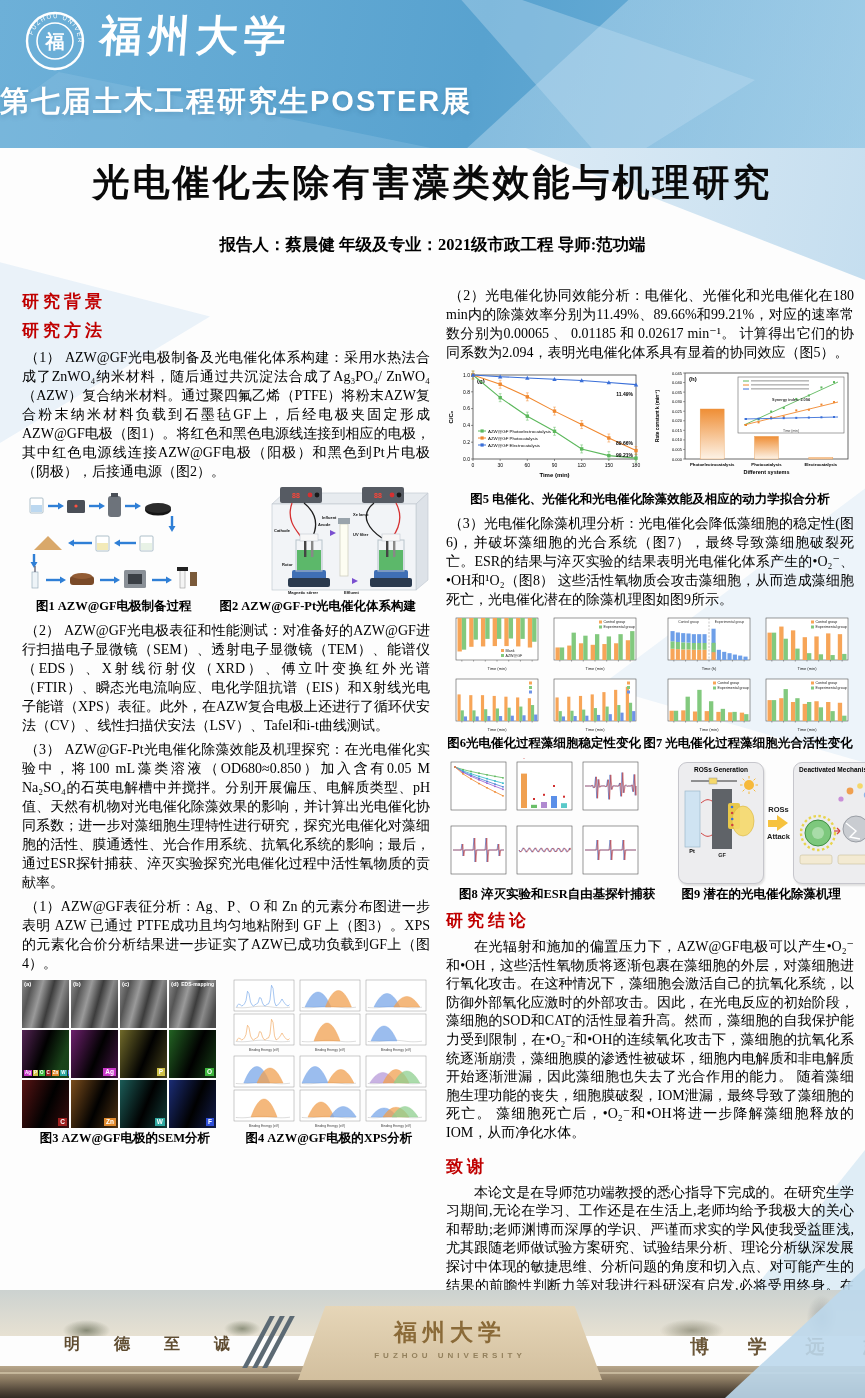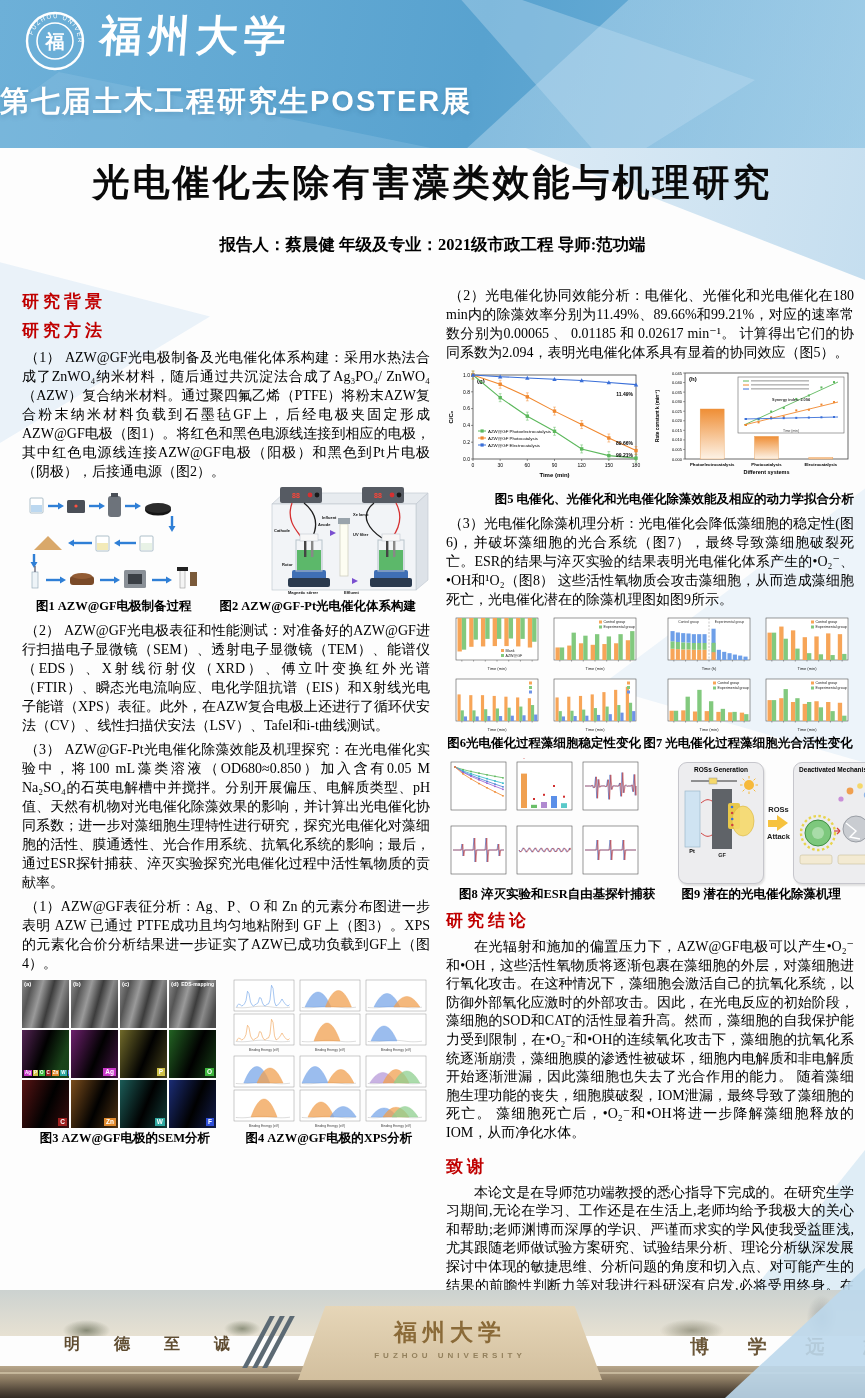--- a/index.html
+++ b/index.html
@@ -38,21 +38,21 @@
   .col{position:absolute;top:286px;width:408px;z-index:2;}
   .col-left{left:22px;}
   .col-right{left:446px;}
   h2.sec{color:#c00000;font-size:17px;font-weight:bold;letter-spacing:4px;margin:4px 0 6px 0;}
   p.para{font-size:14px;line-height:19px;text-align:justify;margin:0 0 5px 0;}
   .indent2{text-indent:2em;}
   .indent1{text-indent:0.2em;}
   
   .figrow{display:flex;justify-content:space-between;align-items:flex-end;margin:4px 0 0 0;position:relative;z-index:2;}
   .caprow{display:flex;justify-content:space-around;margin:2px 0 6px 0;}
-  .caption{font-size:12.5px;font-weight:bold;text-align:right;}
+  .caption{font-size:12.5px;font-weight:bold;text-align:center;}
   .cap-single{display:block;margin:2px auto 6px auto;}
   svg{display:block;}
   
   .semgrid{display:grid;grid-template-columns:repeat(4,47px);grid-auto-rows:48px;gap:2px;width:194px;}
   .semtile{position:relative;overflow:hidden;}
   .semletter{position:absolute;top:1px;left:2px;color:#fff;font:bold 6px "Liberation Sans",sans-serif;}
   .semextra{position:absolute;top:1px;right:2px;color:#fff;font:bold 5px "Liberation Sans",sans-serif;}
   .elchip{position:absolute;bottom:2px;right:2px;color:#fff;font:bold 6.5px "Liberation Sans",sans-serif;padding:0 2px;line-height:8px;}
   .chiprow{position:absolute;bottom:2px;left:2px;display:flex;gap:1px;}
   .chiprow b{color:#fff;font:bold 4.5px "Liberation Sans",sans-serif;padding:0 1px;line-height:6px;display:block;}

